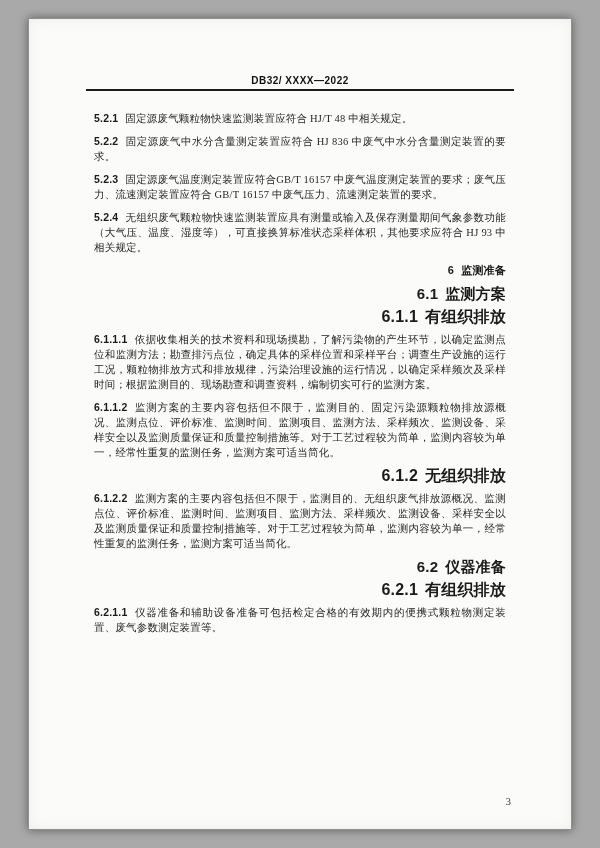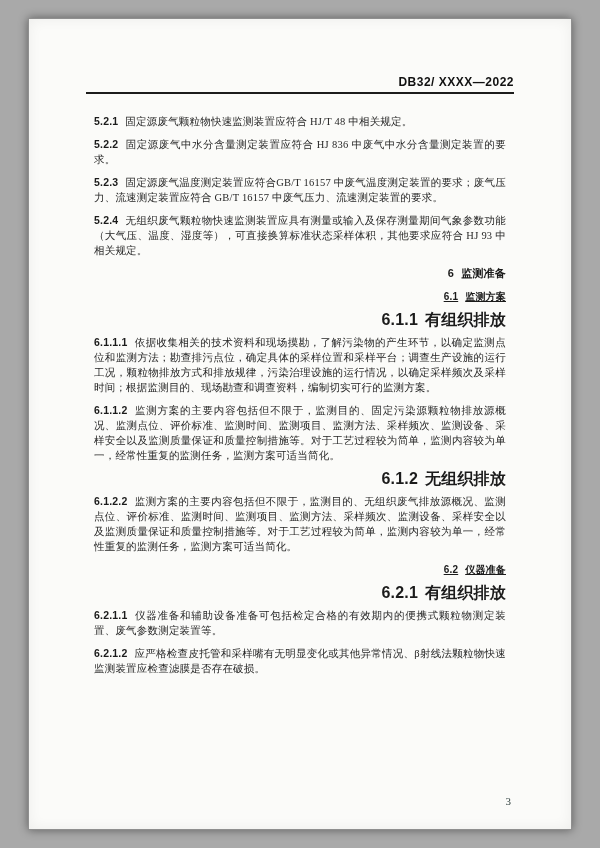--- a/index.html
+++ b/index.html
@@ -19,24 +19,24 @@
     height: 812px;
     margin: 18px auto 0;
     box-sizing: border-box;
     padding: 56px 57px 40px;
     background: #fbfbf9;
     border: 1px solid #8f8f8f;
     box-shadow: 0 0 9px rgba(0,0,0,0.45), inset 0 0 14px rgba(0,0,0,0.06);
     color: #262626;
   }
   .doc-number {
-    text-align: right;
+    text-align: center;
     font-family: "Liberation Sans", sans-serif;
     font-weight: bold;
-    font-size: 12px;
+    font-size: 10px;
     letter-spacing: 0.5px;
     color: #111;
   }
   .header-rule {
     border-bottom: 2px solid #1c1c1c;
     margin: 3px 0 20px 0;
   }
   .content {
     font-size: 10.5px;
     line-height: 15px;
@@ -56,21 +56,21 @@
     margin-right: 7px;
     color: #1b1b1b;
   }
   .h1, .h2, .h3 {
     font-family: "Liberation Sans", sans-serif;
     font-weight: bold;
     color: #1b1b1b;
     text-align: right;
   }
   .h1 { margin: 12px 0 10px 0; font-size: 11px; }
-  .h2 { margin: 10px 0 9px 0;  font-size: 10px; text-decoration: underline; }
+  .h2 { margin: 10px 0 9px 0;  font-size: 15px; }
   .h3 { margin: 9px 0 7px 0;   font-size: 16px; }
   .page-footer {
     position: absolute;
     bottom: 22px;
     right: 60px;
     font-size: 11px;
     color: #30403f;
   }
 </style>
 </head>
@@ -90,19 +90,18 @@
       <div class="h1"><span class="num">6</span><span class="txt">监测准备</span></div>
       <div class="h2"><span class="num">6.1</span><span class="txt">监测方案</span></div>
       <div class="h3"><span class="num">6.1.1</span><span class="txt">有组织排放</span></div>
       <p class="clause"><span class="num">6.1.1.1</span><span class="txt">依据收集相关的技术资料和现场摸勘，了解污染物的产生环节，以确定监测点位和监测方法；勘查排污点位，确定具体的采样位置和采样平台；调查生产设施的运行工况，颗粒物排放方式和排放规律，污染治理设施的运行情况，以确定采样频次及采样时间；根据监测目的、现场勘查和调查资料，编制切实可行的监测方案。</span></p>
       <p class="clause"><span class="num">6.1.1.2</span><span class="txt">监测方案的主要内容包括但不限于，监测目的、固定污染源颗粒物排放源概况、监测点位、评价标准、监测时间、监测项目、监测方法、采样频次、监测设备、采样安全以及监测质量保证和质量控制措施等。对于工艺过程较为简单，监测内容较为单一，经常性重复的监测任务，监测方案可适当简化。</span></p>
       <div class="h3"><span class="num">6.1.2</span><span class="txt">无组织排放</span></div>
       <p class="clause"><span class="num">6.1.2.2</span><span class="txt">监测方案的主要内容包括但不限于，监测目的、无组织废气排放源概况、监测点位、评价标准、监测时间、监测项目、监测方法、采样频次、监测设备、采样安全以及监测质量保证和质量控制措施等。对于工艺过程较为简单，监测内容较为单一，经常性重复的监测任务，监测方案可适当简化。</span></p>
       <div class="h2"><span class="num">6.2</span><span class="txt">仪器准备</span></div>
       <div class="h3"><span class="num">6.2.1</span><span class="txt">有组织排放</span></div>
       <p class="clause"><span class="num">6.2.1.1</span><span class="txt">仪器准备和辅助设备准备可包括检定合格的有效期内的便携式颗粒物测定装置、废气参数测定装置等。</span></p>
-      <p class="clause"><span class="num">6.2.1.2</span><span class="txt">应严格检查皮托管和采样嘴有无明显变化或其他异常情况、β射线法颗粒物快速监测装置应检查滤膜是否存在破损。</span></p>
     </div>
 
   <div class="page-footer">
     <span class="page-number">3</span>
   </div>
 </div>
 
 </body></html>

